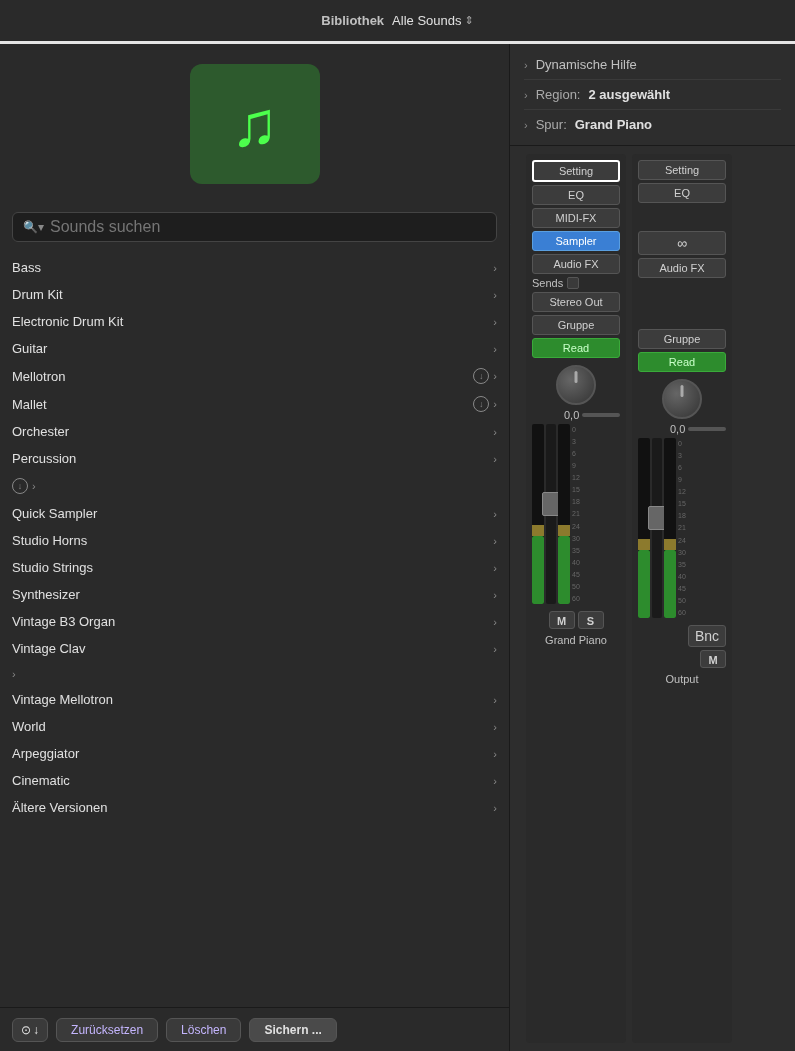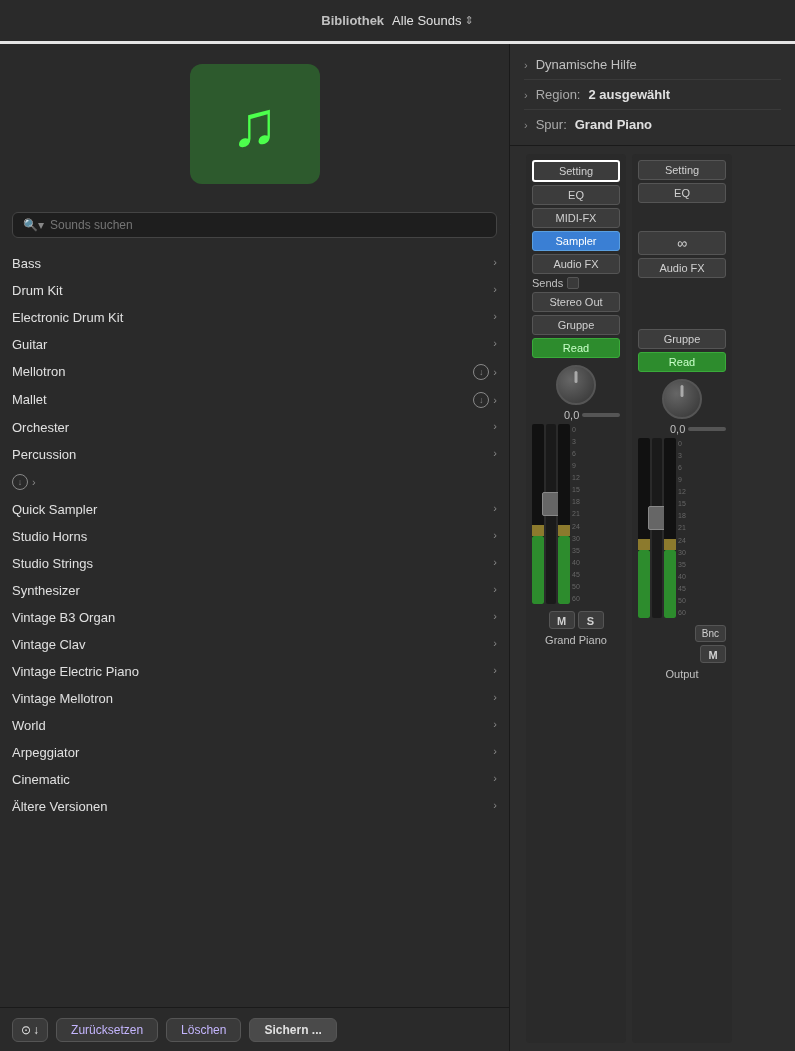--- a/index.html
+++ b/index.html
@@ -97,21 +97,21 @@
       font-size: 12px;
       display: flex;
       align-items: center;
       gap: 6px;
     }
     .search-bar input {
       background: transparent;
       border: none;
       outline: none;
       color: #f97316;
-      font-size: 12px;
+      font-size: 16px;
       flex: 1;
     }
     .search-icon-wrap {
       color: #888;
       font-size: 12px;
       display: flex;
       align-items: center;
       gap: 2px;
     }
 
@@ -120,21 +120,21 @@
       flex: 1;
       overflow-y: auto;
       padding: 4px 0;
     }
     .list-area::-webkit-scrollbar { width: 6px; }
     .list-area::-webkit-scrollbar-track { background: #2a2a2a; }
     .list-area::-webkit-scrollbar-thumb { background: #555; border-radius: 3px; }
 
     .list-item {
       display: flex;
-      align-items: flex-start;
+      align-items: center;
       padding: 6px 12px;
       cursor: pointer;
       font-size: 13px;
       color: #e0e0e0;
     }
     .list-item .item-label { flex: 1; }
     .list-item .item-icons {
       display: flex;
       align-items: center;
       gap: 4px;
@@ -351,21 +351,21 @@
       text-align: center;
       line-height: 18px;
       cursor: pointer;
       border: 1px solid #555;
       background: #3c3c3c;
       color: #d0d0d0;
     }
     .bnc-btn {
       padding: 2px 6px;
       border-radius: 3px;
-      font-size: 10px;
+      font-size: 14px;
       cursor: pointer;
       border: 1px solid #555;
       background: #3c3c3c;
       color: #d0d0d0;
       align-self: flex-end;
     }
 
     .channel-name {
       font-size: 11px;
       color: #c0c0c0;
@@ -518,21 +518,20 @@
             <span class="chevron-right">›</span>
           </span>
         </div>
         <div class="list-item">
           <span class="item-label">Vintage Clav</span>
           <span class="item-icons">
             <span class="chevron-right">›</span>
           </span>
         </div>
         <div class="list-item">
-          <span class="item-label">Vintage Electric Piano</span>
           <span class="item-icons">
             <span class="chevron-right">›</span>
           </span>
         </div>
         <div class="list-item">
           <span class="item-label">Vintage Mellotron</span>
           <span class="item-icons">
             <span class="chevron-right">›</span>
           </span>
         </div>

